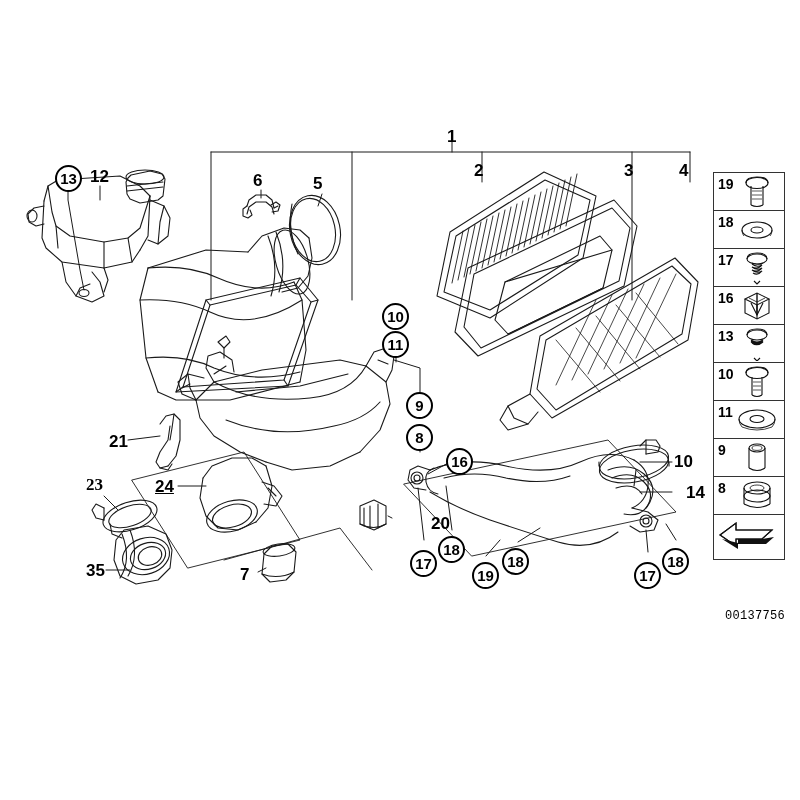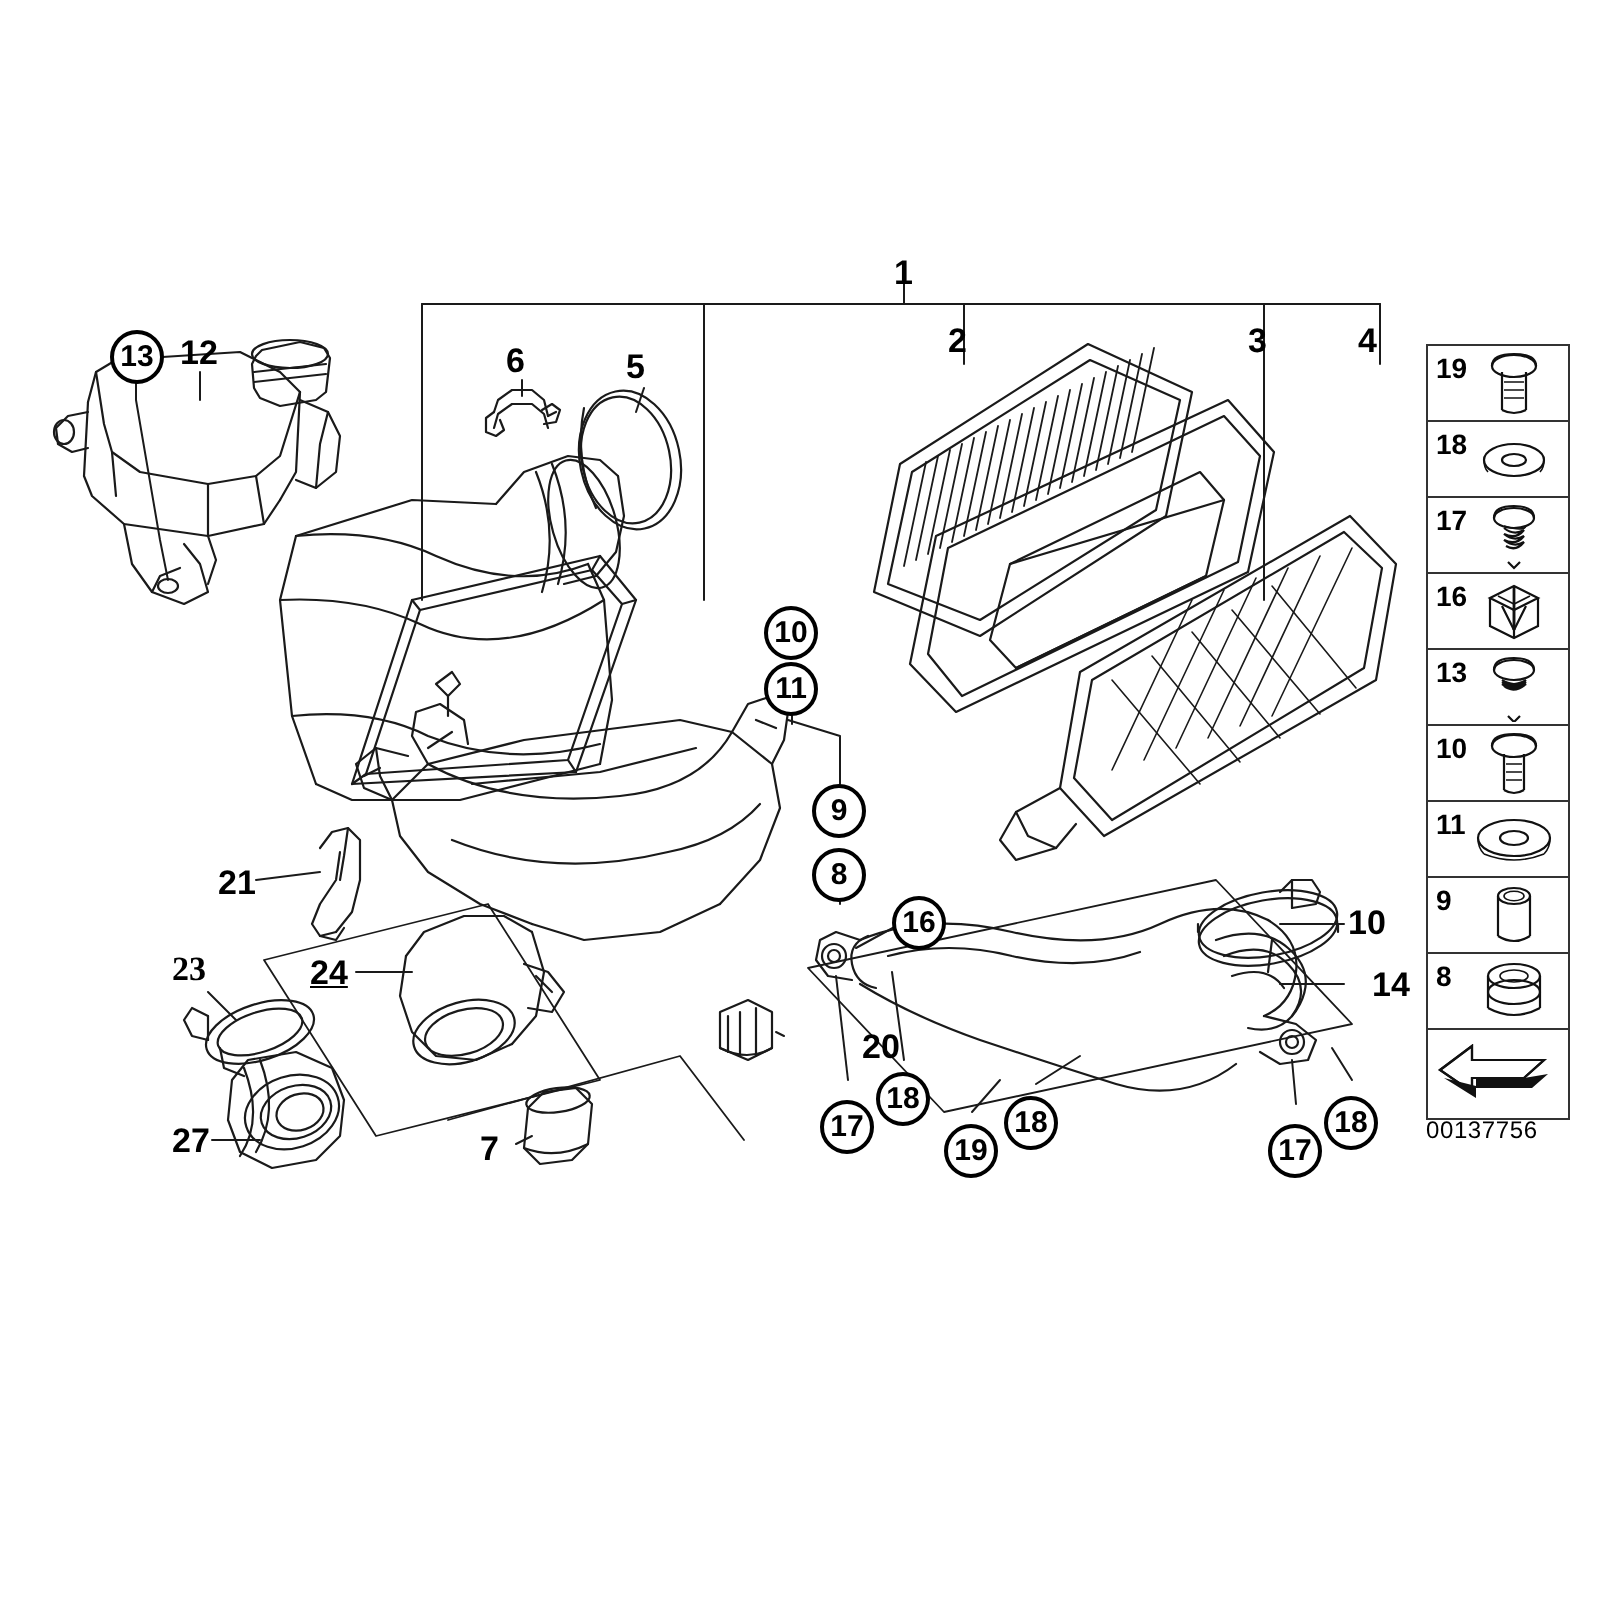--- a/index.html
+++ b/index.html
@@ -19,22 +19,22 @@
 
   
   #legend{position:absolute;left:713px;top:172px;width:72px;border:1px solid #333;
           box-sizing:border-box;background:#fff;}
   .lgrow{position:relative;height:38px;border-bottom:1px solid #333;box-sizing:border-box;
          display:flex;align-items:center;}
   .lgrow:last-child{border-bottom:none;}
   .lgnum{position:absolute;left:4px;top:3px;font-weight:bold;font-size:14px;}
   .lgart{position:absolute;right:4px;top:0;bottom:0;width:46px;
          display:flex;align-items:center;justify-content:center;}
-  #legend-id{position:absolute;left:713px;top:558px;width:72px;text-align:left;
-             font-size:12px;letter-spacing:.3px;}
+  #legend-id{position:absolute;left:713px;top:609px;width:72px;text-align:right;
+             font-size:12px;letter-spacing:.3px;font-family:Liberation Mono, monospace;}
 
   
   #footer{position:absolute;left:0;top:700px;width:800px;height:100px;background:#fff;}
 </style>
 </head>
 <body>
 
 <div id="diagram">
 
   <svg class="layer" viewBox="0 0 800 800">
@@ -331,21 +331,21 @@
   <div class="lbl" style="left:313px;top:175px;">5</div>
   <div class="lbl" style="left:253px;top:172px;">6</div>
   <div class="lbl" style="left:90px;top:168px;">12</div>
 
   <div class="lbl" style="left:674px;top:453px;">10</div>
   <div class="lbl" style="left:674px;top:484px;margin-left:12px;">14</div>
 
   <div class="lbl" style="left:109px;top:433px;">21</div>
   <div class="lbl" style="left:86px;top:476px;font-family:Liberation Serif, serif;">23</div>
   <div class="lbl" style="left:155px;top:478px;text-decoration:underline;">24</div>
-  <div class="lbl" style="left:86px;top:562px;">27</div>
+  <div class="lbl" style="left:86px;top:562px;">35</div>
   <div class="lbl" style="left:240px;top:566px;">7</div>
   <div class="lbl" style="left:394px;top:515px;margin-left:37px;">20</div>
 
   <div class="clbl" style="left:55px;top:165px;">13</div>
   <div class="clbl" style="left:382px;top:303px;">10</div>
   <div class="clbl" style="left:382px;top:331px;">11</div>
   <div class="clbl" style="left:406px;top:392px;">9</div>
   <div class="clbl" style="left:406px;top:424px;">8</div>
   <div class="clbl" style="left:446px;top:448px;">16</div>
   <div class="clbl" style="left:410px;top:550px;">17</div>

